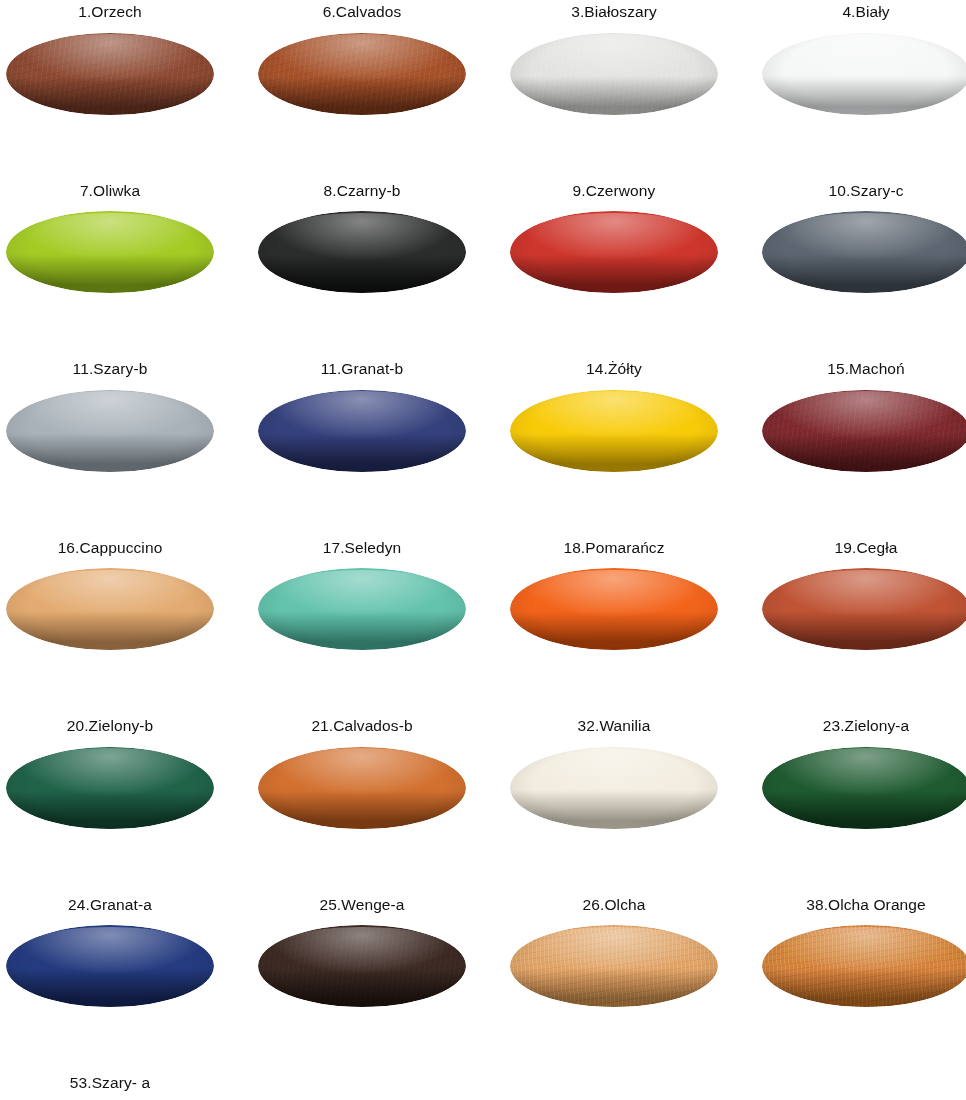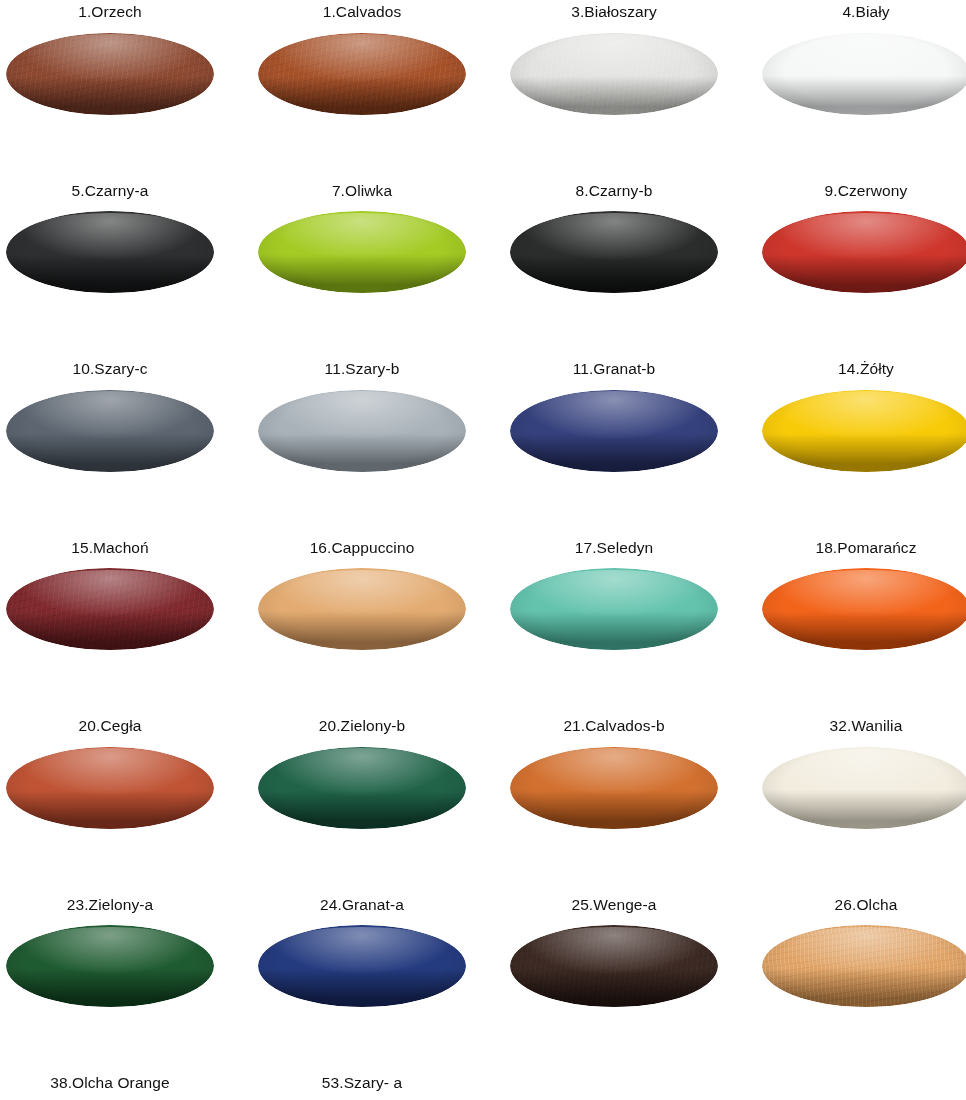--- a/index.html
+++ b/index.html
@@ -154,21 +154,21 @@
         <div class="swatch-disc textured">
           <div class="disc-base" style="background: linear-gradient(rgb(140, 74, 51) 0%, rgb(140, 74, 51) 55%, rgb(94, 45, 30) 100%);"></div>
           <div class="disc-grain"></div>
           <div class="disc-gloss"></div>
           <div class="disc-edge"></div>
           <div class="disc-rim"></div>
         </div>
       </div>
     </div>
     <div class="swatch-cell">
-      <div class="swatch-label">1.Calvados</div>
+      <div class="swatch-label">6.Calvados</div>
       <div class="swatch-disc-wrap">
         <div class="swatch-disc textured">
           <div class="disc-base" style="background: linear-gradient(rgb(165, 82, 43) 0%, rgb(165, 82, 43) 55%, rgb(110, 49, 22) 100%);"></div>
           <div class="disc-grain"></div>
           <div class="disc-gloss"></div>
           <div class="disc-edge"></div>
           <div class="disc-rim"></div>
         </div>
       </div>
     </div>
@@ -190,32 +190,20 @@
         <div class="swatch-disc">
           <div class="disc-base" style="background: linear-gradient(rgb(246, 247, 247) 0%, rgb(246, 247, 247) 55%, rgb(215, 218, 219) 100%);"></div>
           <div class="disc-grain"></div>
           <div class="disc-gloss"></div>
           <div class="disc-edge"></div>
           <div class="disc-rim"></div>
         </div>
       </div>
     </div>
     <div class="swatch-cell">
-      <div class="swatch-label">5.Czarny-a</div>
-      <div class="swatch-disc-wrap">
-        <div class="swatch-disc">
-          <div class="disc-base" style="background: linear-gradient(rgb(46, 47, 48) 0%, rgb(46, 47, 48) 55%, rgb(16, 17, 18) 100%);"></div>
-          <div class="disc-grain"></div>
-          <div class="disc-gloss"></div>
-          <div class="disc-edge"></div>
-          <div class="disc-rim"></div>
-        </div>
-      </div>
-    </div>
-    <div class="swatch-cell">
       <div class="swatch-label">7.Oliwka</div>
       <div class="swatch-disc-wrap">
         <div class="swatch-disc">
           <div class="disc-base" style="background: linear-gradient(rgb(163, 203, 36) 0%, rgb(163, 203, 36) 55%, rgb(124, 160, 20) 100%);"></div>
           <div class="disc-grain"></div>
           <div class="disc-gloss"></div>
           <div class="disc-edge"></div>
           <div class="disc-rim"></div>
         </div>
       </div>
@@ -334,21 +322,21 @@
         <div class="swatch-disc">
           <div class="disc-base" style="background: linear-gradient(rgb(243, 100, 27) 0%, rgb(243, 100, 27) 55%, rgb(194, 69, 8) 100%);"></div>
           <div class="disc-grain"></div>
           <div class="disc-gloss"></div>
           <div class="disc-edge"></div>
           <div class="disc-rim"></div>
         </div>
       </div>
     </div>
     <div class="swatch-cell">
-      <div class="swatch-label">20.Cegła</div>
+      <div class="swatch-label">19.Cegła</div>
       <div class="swatch-disc-wrap">
         <div class="swatch-disc">
           <div class="disc-base" style="background: linear-gradient(rgb(191, 83, 52) 0%, rgb(191, 83, 52) 55%, rgb(140, 52, 32) 100%);"></div>
           <div class="disc-grain"></div>
           <div class="disc-gloss"></div>
           <div class="disc-edge"></div>
           <div class="disc-rim"></div>
         </div>
       </div>
     </div>

